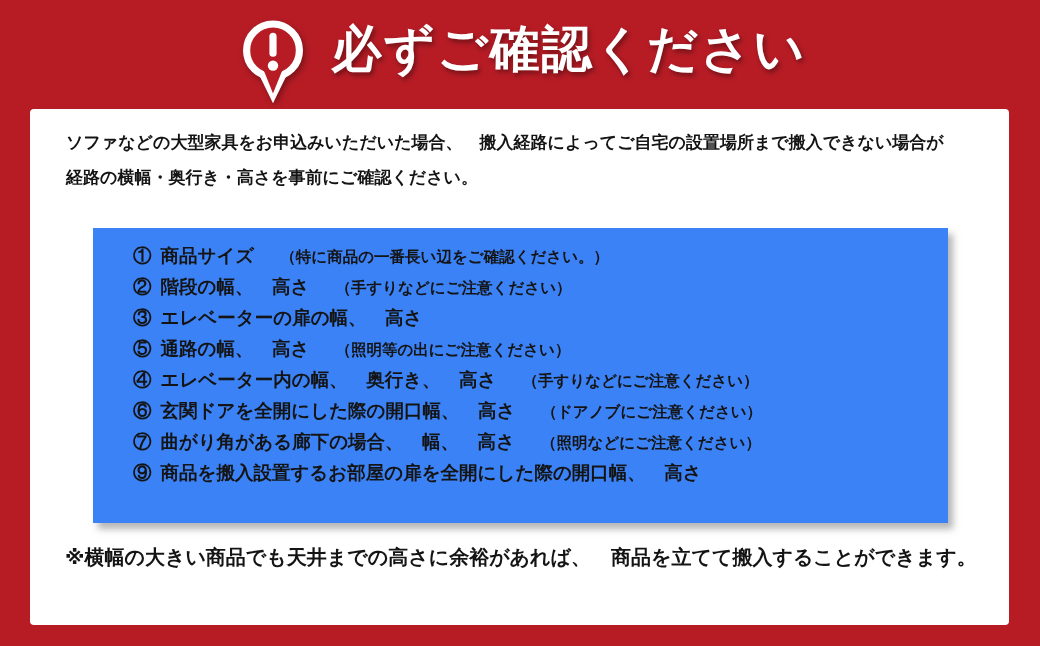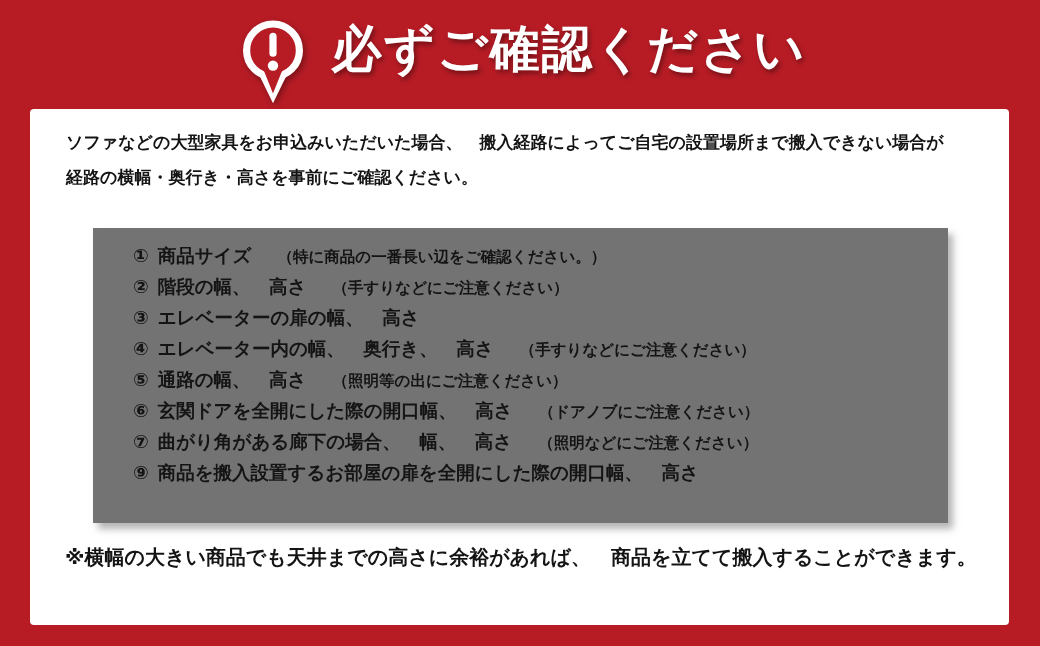--- a/index.html
+++ b/index.html
@@ -43,24 +43,25 @@
   .intro{
     position:absolute;left:36px;top:16px;
     font-size:17px;line-height:35px;
     font-weight:700;color:#141414;
     white-space:nowrap;
   }
   
   .checklist{
     position:absolute;left:63px;top:119px;
     width:855px;height:295px;
-    background:#737373;
+    background:#3b82f6;
     box-shadow:5px 6px 7px rgba(120,120,120,0.55);
     padding:13px 0 0 40px;
     box-sizing:border-box;
+    font-family:Liberation Serif, serif;
   }
   .check-item{
     line-height:30px;
     font-size:18.5px;
     font-weight:700;
     color:#141414;
     white-space:nowrap;
   }
   .check-item .num{margin-right:9px;}
   .check-item .note{
@@ -106,24 +107,24 @@
       <div class="check-item">
         <span class="num">①</span><span>商品サイズ</span><span class="note">（特に商品の一番長い辺をご確認ください。）</span>
       </div>
       <div class="check-item">
         <span class="num">②</span><span>階段の幅、　高さ</span><span class="note">（手すりなどにご注意ください）</span>
       </div>
       <div class="check-item">
         <span class="num">③</span><span>エレベーターの扉の幅、　高さ</span><span class="note"></span>
       </div>
       <div class="check-item">
-        <span class="num">④</span><span>エレベーター内の幅、　奥行き、　高さ</span><span class="note">（手すりなどにご注意ください）</span>
+        <span class="num">⑤</span><span>通路の幅、　高さ</span><span class="note">（照明等の出にご注意ください）</span>
       </div>
       <div class="check-item">
-        <span class="num">⑤</span><span>通路の幅、　高さ</span><span class="note">（照明等の出にご注意ください）</span>
+        <span class="num">④</span><span>エレベーター内の幅、　奥行き、　高さ</span><span class="note">（手すりなどにご注意ください）</span>
       </div>
       <div class="check-item">
         <span class="num">⑥</span><span>玄関ドアを全開にした際の開口幅、　高さ</span><span class="note">（ドアノブにご注意ください）</span>
       </div>
       <div class="check-item">
         <span class="num">⑦</span><span>曲がり角がある廊下の場合、　幅、　高さ</span><span class="note">（照明などにご注意ください）</span>
       </div>
       <div class="check-item">
         <span class="num">⑨</span><span>商品を搬入設置するお部屋の扉を全開にした際の開口幅、　高さ</span><span class="note"></span>
       </div>

